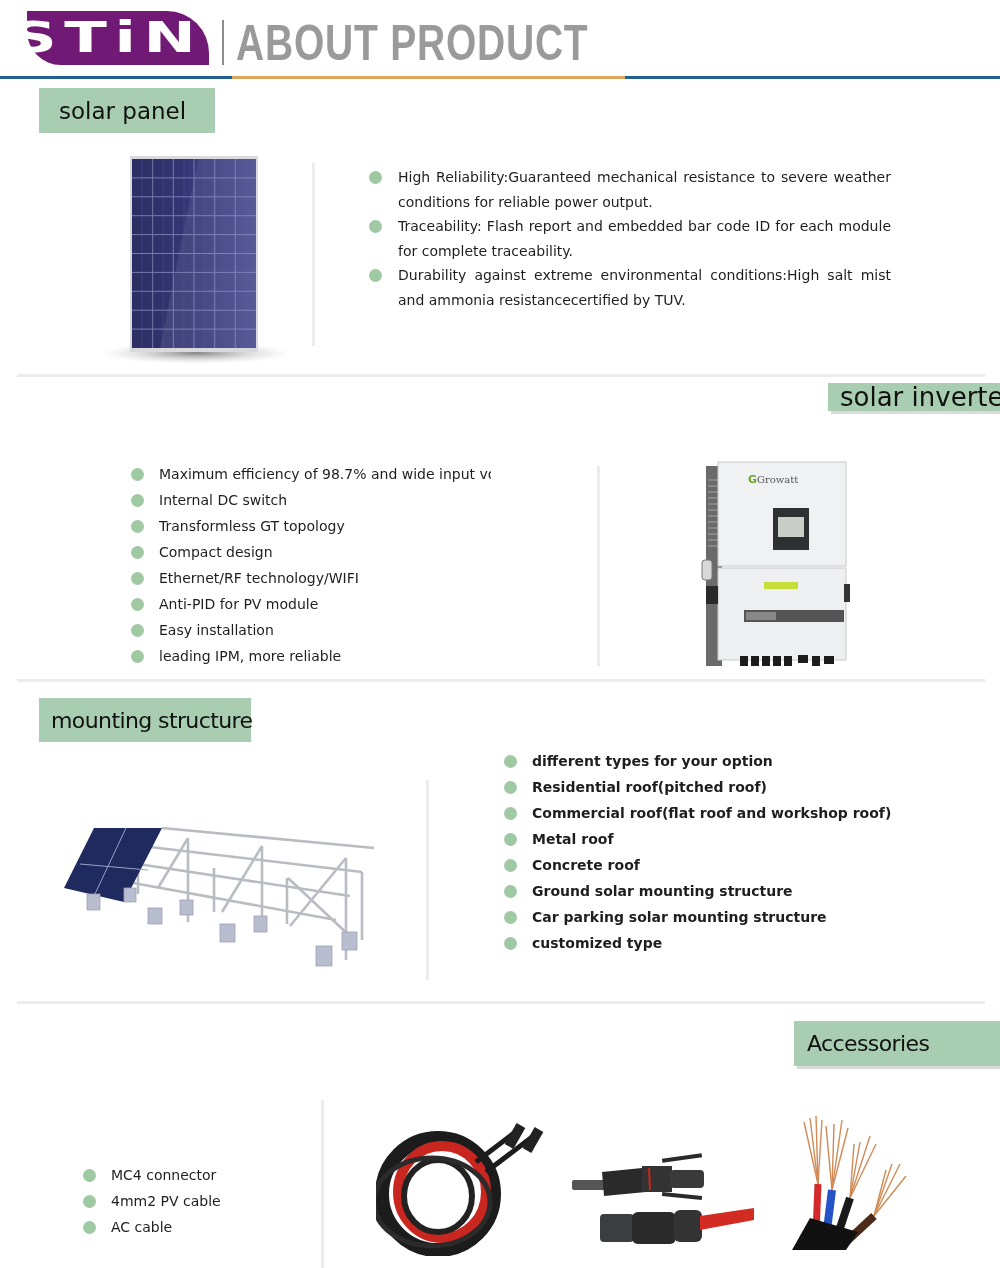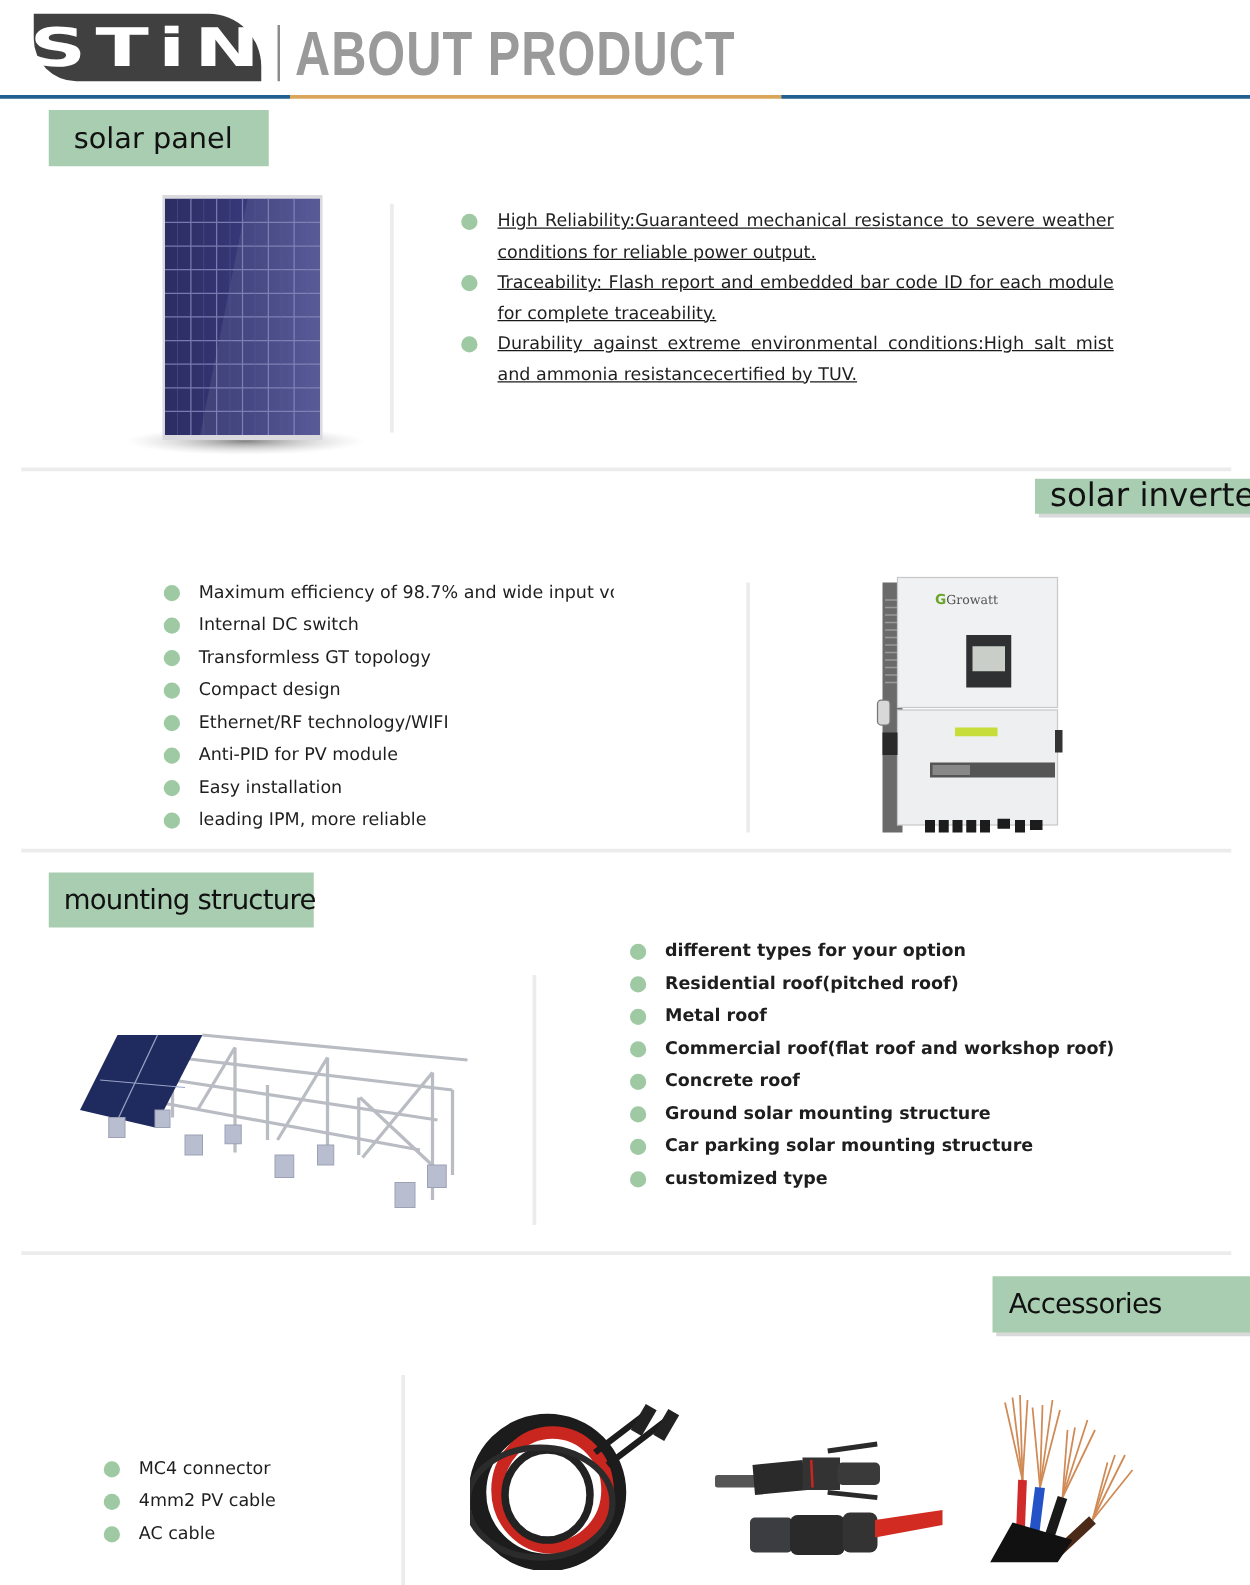--- a/index.html
+++ b/index.html
@@ -4,23 +4,23 @@
   <style>
     * { box-sizing: border-box; margin: 0; padding: 0; }
     html, body { width: 1000px; height: 1268px; background: #ffffff; overflow: hidden; }
     body { position: relative; font-family: "DejaVu Sans", "Liberation Sans", sans-serif; color: #1a1a1a; }
 
     .abs { position: absolute; }
 
     
     .logo {
       left: 27px; top: 11px; width: 182px; height: 54px;
-      background: #404040;
+      background: #701a75;
       border-radius: 0 42px 0 34px;
-      display: flex; align-items: center; justify-content: center;
+      display: flex; align-items: center; 
     }
     .logo-text {
       font-family: "DejaVu Sans", sans-serif; font-weight: bold;
       color: #ffffff; font-size: 50px; letter-spacing: 6px; line-height: 1;
       transform: scaleX(1.25) scaleY(0.85); margin-left: 4px;
     }
     .title-bar { left: 222px; top: 20px; width: 2px; height: 45px; background: #8c8c8c; }
     .page-title {
       left: 236px; top: 14px; height: 58px;
       font-family: "Liberation Sans", sans-serif; font-weight: bold;
@@ -114,21 +114,21 @@
         <line x1="65" y1="7" x2="65" y2="196"></line>
       <line x1="86" y1="7" x2="86" y2="196"></line>
         <line x1="106" y1="7" x2="106" y2="196"></line>
       <line x1="127" y1="7" x2="127" y2="196"></line>
         <line x1="148" y1="7" x2="148" y2="196"></line>
     </g>
   </svg>
 </div>
 <div class="abs vsep" style="left:312px;top:163px;height:183px;"></div>
 
-<ul class="abs blist panel-list" style="left:369px;top:165px;width:522px;text-decoration:underline;">
+<ul class="abs blist panel-list" style="left:369px;top:165px;width:522px;">
   <li><span class="dot"></span><span>High Reliability:Guaranteed mechanical resistance to severe weather conditions for reliable power output.</span></li>
   <li><span class="dot"></span><span>Traceability: Flash report and embedded bar code ID for each module for complete traceability.</span></li>
   <li><span class="dot"></span><span>Durability against extreme environmental conditions:High salt mist and ammonia resistancecertified by TUV.</span></li>
 </ul>
 
 <div class="abs hsep" style="left:17px;top:374px;width:968px;"></div>
 
 <div class="abs sec-head shadow" style="left:806px;top:383px;width:176px;height:28px;font-size:26px;padding-left:12px;">
   <span>solar inverter</span>
 </div>
@@ -225,22 +225,22 @@
       <rect x="254" y="134" width="16" height="20"></rect>
       <rect x="280" y="120" width="15" height="18"></rect>
     </g>
   </svg>
 </div>
 <div class="abs vsep" style="left:426px;top:780px;height:200px;"></div>
 
 <ul class="abs blist mount-list" style="left:504px;top:748px;width:400px;font-weight:bold;">
   <li><span class="dot"></span><span>different types for your option</span></li>
   <li><span class="dot"></span><span>Residential roof(pitched roof)</span></li>
+  <li><span class="dot"></span><span>Commercial roof(flat roof and workshop roof)</span></li>
   <li><span class="dot"></span><span>Metal roof</span></li>
-  <li><span class="dot"></span><span>Commercial roof(flat roof and workshop roof)</span></li>
   <li><span class="dot"></span><span>Concrete roof</span></li>
   <li><span class="dot"></span><span>Ground solar mounting structure</span></li>
   <li><span class="dot"></span><span>Car parking solar mounting structure</span></li>
   <li><span class="dot"></span><span>customized type</span></li>
 </ul>
 
 <div class="abs hsep" style="left:17px;top:1001px;width:968px;"></div>
 
 <div class="abs sec-head shadow" style="left:772px;top:1021px;width:210px;height:45px;font-size:22px;padding-left:13px;letter-spacing:-0.6px;">
   <span>Accessories</span>

